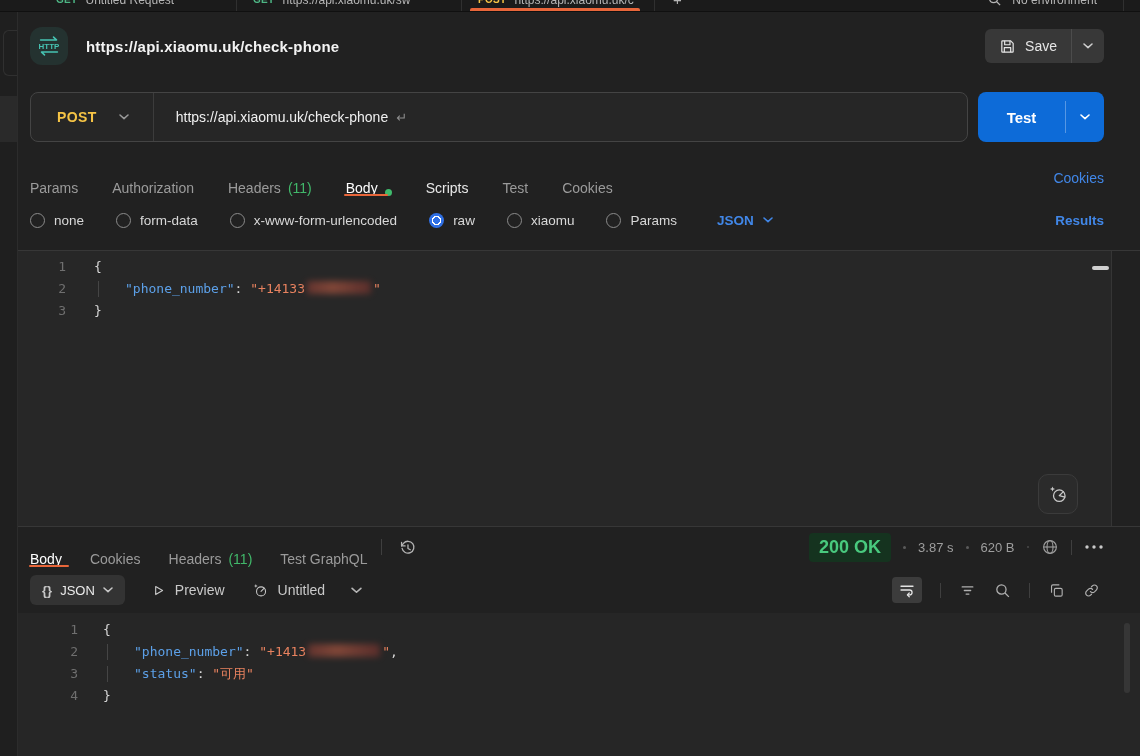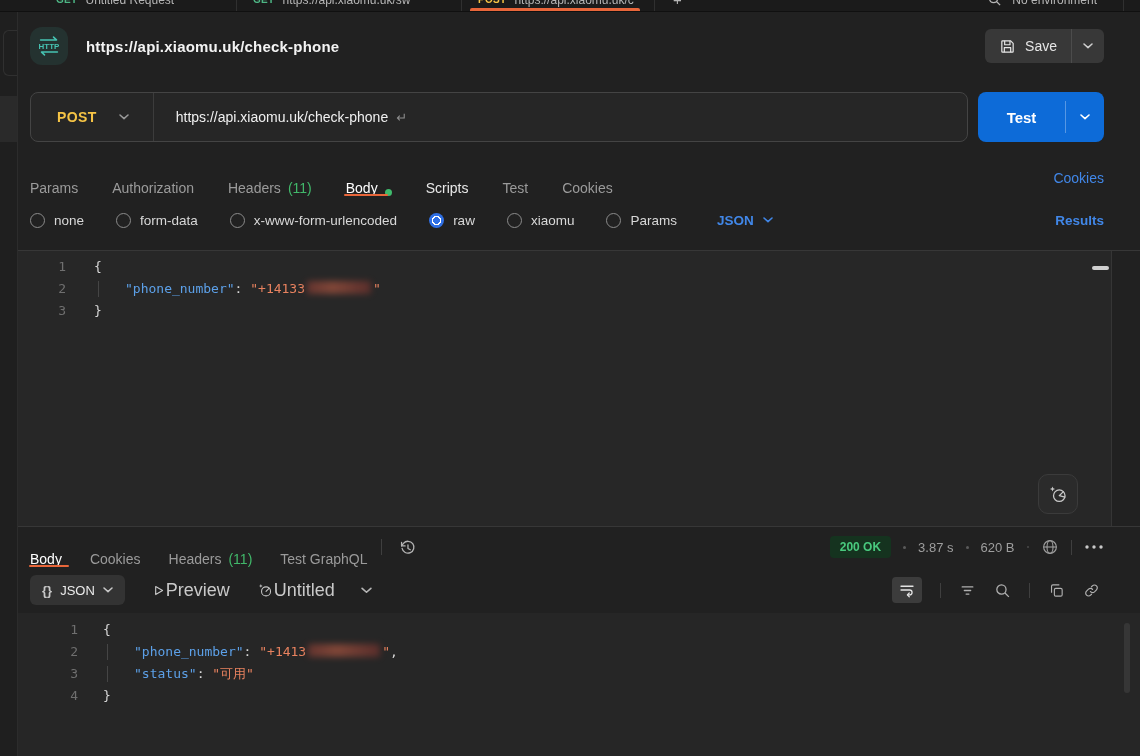--- a/index.html
+++ b/index.html
@@ -96,33 +96,33 @@
   .redact.wide { width:72px; }
   .postbot-btn { position:absolute; right:62px; bottom:12px; width:40px; height:40px; border:1px solid #3b3b3b; border-radius:10px;
                  background:#2b2b2b; display:flex; align-items:center; justify-content:center; color:#c9c9c9; cursor:pointer; }
 
   
   .resp-tabs { display:flex; align-items:center; height:40px; padding:0 36px 0 12px; font-size:14px; color:#9b9b9b; }
   .resp-tabs .rtab { height:40px; }
   .vdiv16 { width:1px; height:16px; background:#3f3f3f; margin:0 16px 0 14px; }
   .hist-icon { color:#b5b5b5; cursor:pointer; }
   .resp-meta { margin-left:auto; display:flex; align-items:center; gap:12px; }
-  .badge-200 { background:#15331f; color:#49c97e; font-size:12px; font-weight:700; padding:4px 10px; border-radius:4px; }
+  .badge-200 { background:#15331f; color:#49c97e; font-size:18px; font-weight:700; padding:4px 10px; border-radius:4px; }
   .mdot { width:3px; height:3px; border-radius:50%; background:#5a5a5a; }
   .mdot.small { width:2.5px; height:2.5px; background:#4a4a4a; }
   .meta-txt { font-size:13px; color:#9e9e9e; }
   .meta-icon { color:#9e9e9e; cursor:pointer; }
   .ellipsis-icon { color:#c9c9c9; cursor:pointer; }
 
   .resp-toolbar { display:flex; align-items:center; height:46px; padding:0 40px 0 12px; gap:26px; }
   .fmt-btn { display:flex; align-items:center; gap:8px; height:30px; padding:0 12px; background:#333333; border-radius:6px;
              font-size:13px; color:#ececec; cursor:pointer; }
   .fmt-braces { color:#c9c9c9; font-weight:700; }
   .fmt-caret { color:#c9c9c9; }
-  .tool { display:flex; align-items:center; color:#c9c9c9; font-size:18px; cursor:pointer; }
+  .tool { display:flex; align-items:center; gap:9px; color:#c9c9c9; font-size:14px; cursor:pointer; }
   .tool-caret { color:#b5b5b5; cursor:pointer; }
   .tb-icons { margin-left:auto; display:flex; align-items:center; gap:18px; color:#b0b0b0; }
   .icon-btn { cursor:pointer; display:flex; align-items:center; }
   .icon-active-box { background:#3c3c3c; border-radius:4px; padding:4px 6px; color:#e3e3e3; }
   .vdiv14 { width:1px; height:15px; background:#3f3f3f; }
 
   .resp-editor { flex:1; position:relative; background:#262626; padding-top:6px; }
   .vscroll { position:absolute; right:10px; top:10px; width:6px; height:70px; border-radius:3px; background:#3d3d3d; opacity:.7; }
 </style>
 </head>

